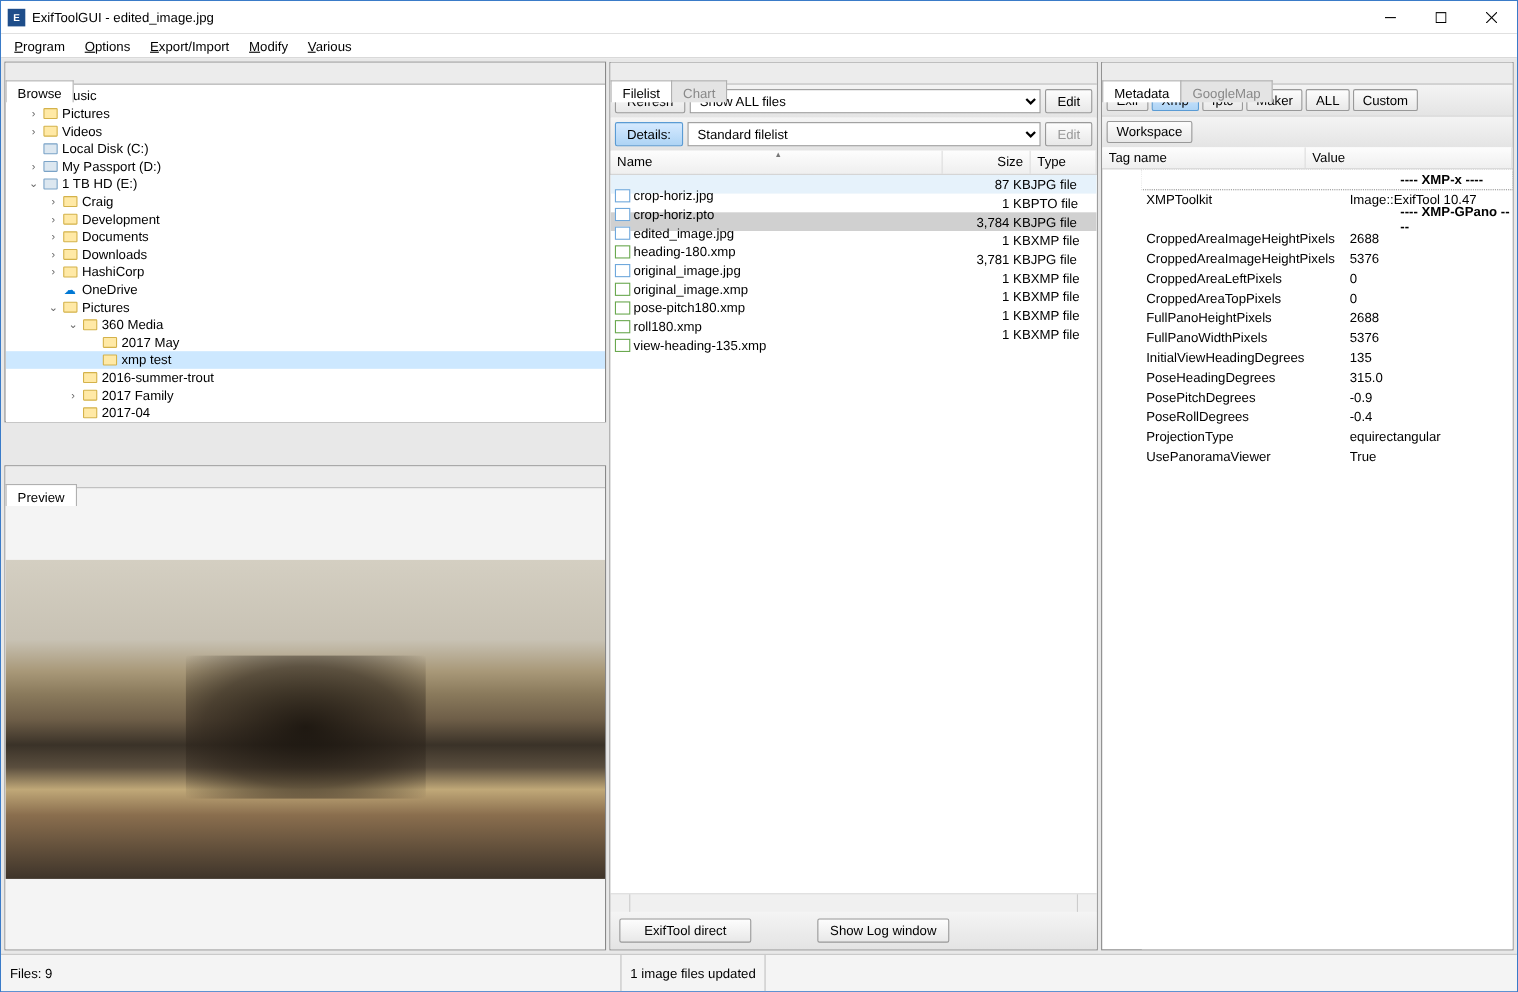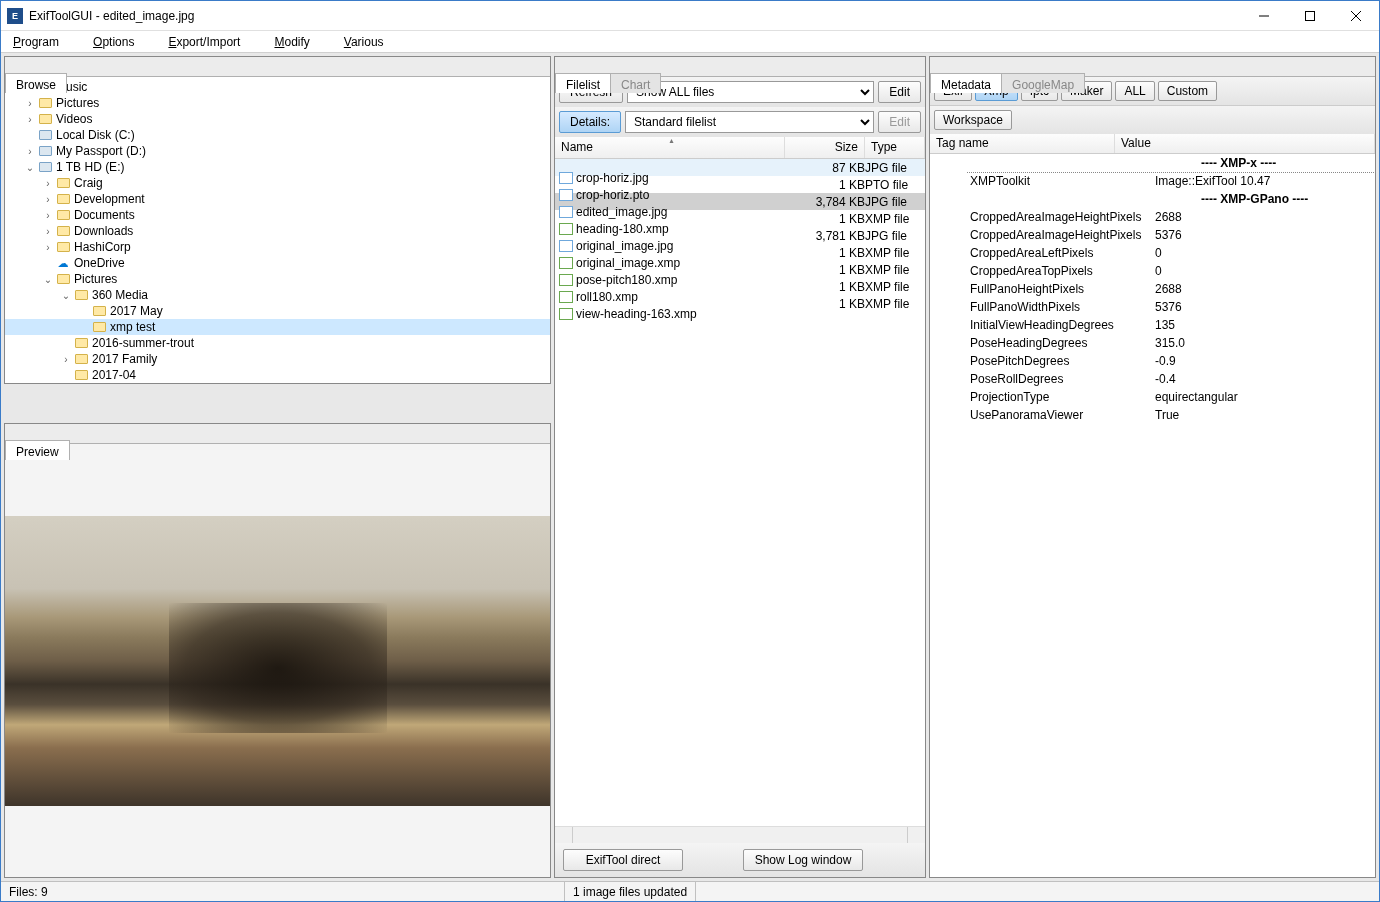--- a/index.html
+++ b/index.html
@@ -2,21 +2,21 @@
 <html><head>
 <meta charset="utf-8">
 <style>
 * { box-sizing: border-box; margin: 0; padding: 0; font-family: "Segoe UI", Tahoma, sans-serif; font-size: 12px; }
 body { background: #fff; width: 1380px; height: 902px; overflow: hidden; border: 1px solid #3a7bc8; display: flex; flex-direction: column; }
 .titlebar { height: 30px; background: #fff; display: flex; align-items: center; padding: 0 0 0 6px; border-bottom: 1px solid #e0e0e0; }
 .titlebar .app-icon { width: 16px; height: 16px; background: #1e4d8a; margin-right: 6px; display:flex; align-items:center; justify-content:center; color:#fff; font-size:9px; font-weight:bold; }
 .titlebar .title { flex: 1; font-size: 12px; }
 .titlebar .win-btns { display: flex; }
 .titlebar .win-btn { width: 46px; height: 30px; display: flex; align-items: center; justify-content: center; cursor: pointer; }
-.menubar { height: 22px; display: flex; align-items: center; padding: 0 4px; gap: 18px; border-bottom: 1px solid #d0d0d0; background:#fff; }
+.menubar { height: 22px; display: flex; align-items: center; padding: 0 4px; gap: 2px; border-bottom: 1px solid #d0d0d0; background:#fff; }
 .menubar .menu-item { padding: 2px 8px; cursor: pointer; }
 .menubar .menu-item u { text-decoration: underline; }
 .main { flex: 1; display: flex; background: #e8e8e8; padding: 3px; gap: 3px; min-height: 0; }
 .left-col { width: 547px; display: flex; flex-direction: column; gap: 3px; min-height: 0; }
 .panel { background: #fff; border: 1px solid #888; display: flex; flex-direction: column; min-height: 0; }
 .tab-hdr { display: flex; background: #ececec; border-bottom: 1px solid #b0b0b0; height: 20px; }
 .tab { padding: 4px 10px; border: 1px solid #b0b0b0; border-bottom: none; background: #fff; margin-right: -1px; cursor: pointer; height: 20px; position: relative; top: 16px; }
 .tab.inactive { background: #e4e4e4; color: #888; text-align: center; }
 .browse-panel { flex: 0 0 328px; }
 .preview-panel { flex: 1; margin-top: 36px; }
@@ -26,21 +26,21 @@
 .tree-row .sp { display:inline-block; }
 .tree-row .arrow { width: 14px; text-align: center; color: #666; font-size: 10px; }
 .tree-row .icon { width: 16px; height: 14px; margin-right: 3px; display:inline-flex; align-items:center; justify-content:center; }
 .folder-icon { width:13px; height:10px; background:#ffe9a6; border:1px solid #d4b24a; border-radius:1px; }
 .drive-icon { width:13px; height:10px; background:#dce7f0; border:1px solid #7aa3c7; border-radius:1px; }
 .music-icon { color:#3a7bc8; font-size:12px; }
 .cloud-icon { color:#0078d4; font-size:11px; }
 .preview-body { flex: 1; background: #f4f4f4; display: flex; align-items: center; justify-content: center; overflow:hidden; }
 .preview-img { width: 100%; height: 290px; background: linear-gradient(180deg, #d4cfc2 0%, #c8c2b4 25%, #a89878 35%, #8a7a5c 42%, #6e5e48 50%, #3a3228 58%, #5a4e3e 65%, #c0a878 72%, #8a6e4e 80%, #3e342a 100%); position: relative; }
 .preview-img::before { content:""; position:absolute; left:30%; top:30%; width:40%; height:45%; background: radial-gradient(ellipse at center, rgba(20,15,10,0.85) 0%, rgba(40,32,24,0.6) 60%, transparent 100%); }
-.mid-col { width: 372px; display: flex; flex-direction: column; gap: 3px; min-height:0; }
+.mid-col { width: 444px; display: flex; flex-direction: column; gap: 3px; min-height:0; }
 .filelist-panel { flex: 1; }
 .toolbar-row { display: flex; gap: 4px; padding: 4px; background: linear-gradient(#f4f4f4,#e4e4e4); align-items: center; }
 .btn { border: 1px solid #999; background: linear-gradient(#fdfdfd,#e8e8e8); padding: 2px 10px; cursor: pointer; border-radius: 2px; height: 22px; }
 .btn.active { background: linear-gradient(#d6eaff,#aed4f5); border-color:#5a9bd4; }
 .btn.disabled { color:#999; }
 select.combo { border: 1px solid #999; height: 22px; flex: 1; padding: 0 4px; background:#fff; }
 .list-header { display: flex; border-bottom: 1px solid #ccc; background: linear-gradient(#fdfdfd,#efefef); height: 22px; }
 .list-header .col { padding: 3px 6px; border-right: 1px solid #ddd; }
 .col-name { flex: 1; position:relative; }
 .col-size { width: 80px; text-align: right; }
@@ -66,21 +66,21 @@
 .meta-header .mcol { padding:2px 6px; border-right:1px solid #ddd; }
 .mcol-tag { width: 185px; }
 .mcol-val { flex:1; }
 .meta-rows { flex:1; overflow:auto; background:#fff;margin-left:36px; }
 .meta-row { display:flex; height:18px; align-items:center; }
 .meta-row .mcol-tag { width:185px; padding-left:4px; }
 .meta-row .mcol-val { flex:1; padding-left:4px; }
 .meta-row.section { font-weight:bold; }
 .meta-row.section .mcol-val { text-align:left; padding-left:50px; }
 .meta-row.boxed { outline:1px dotted #888; }
-.statusbar { height: 20px; border-top:1px solid #c0c0c0; display:flex; align-items:flex-end; background:#f4f4f4; }
+.statusbar { height: 34px; border-top:1px solid #c0c0c0; display:flex; align-items:flex-end; background:#f4f4f4; }
 .statusbar .cell { padding:0 8px; border-right:1px solid #c0c0c0; height:100%; display:flex; align-items:center; }
 .statusbar .cell.left { width: 564px; }
 </style>
 </head>
 <body>
 
 <div class="titlebar">
   <div class="app-icon">E</div>
   <div class="title">ExifToolGUI - edited_image.jpg</div>
   <div class="win-btns">
@@ -360,21 +360,21 @@
             <div class="col-name">
               <span class="file-icon xmp"></span>
               <span>roll180.xmp</span>
             </div>
             <div class="col-size">1 KB</div>
             <div class="col-type">XMP file</div>
           </div>
           <div class="file-row">
             <div class="col-name">
               <span class="file-icon xmp"></span>
-              <span>view-heading-163.xmp</span>
+              <span>view-heading-135.xmp</span>
             </div>
             <div class="col-size">1 KB</div>
             <div class="col-type">XMP file</div>
           </div>
         </div>
       <div class="scroll-h"></div>
       <div class="bottom-btns">
         <button class="btn">ExifTool direct</button>
         <button class="btn">Show Log window</button>
       </div>

